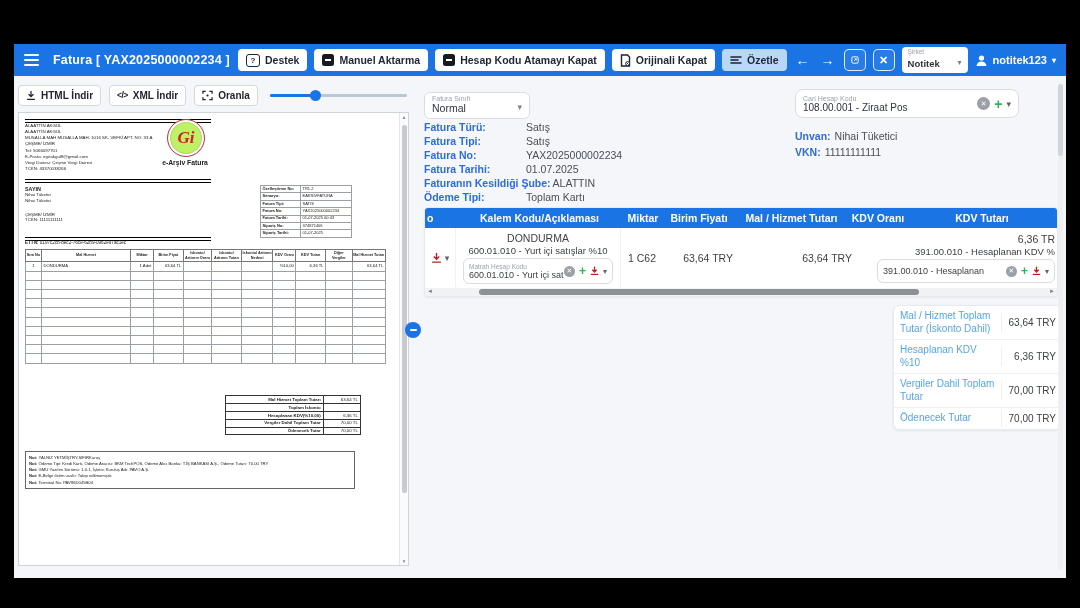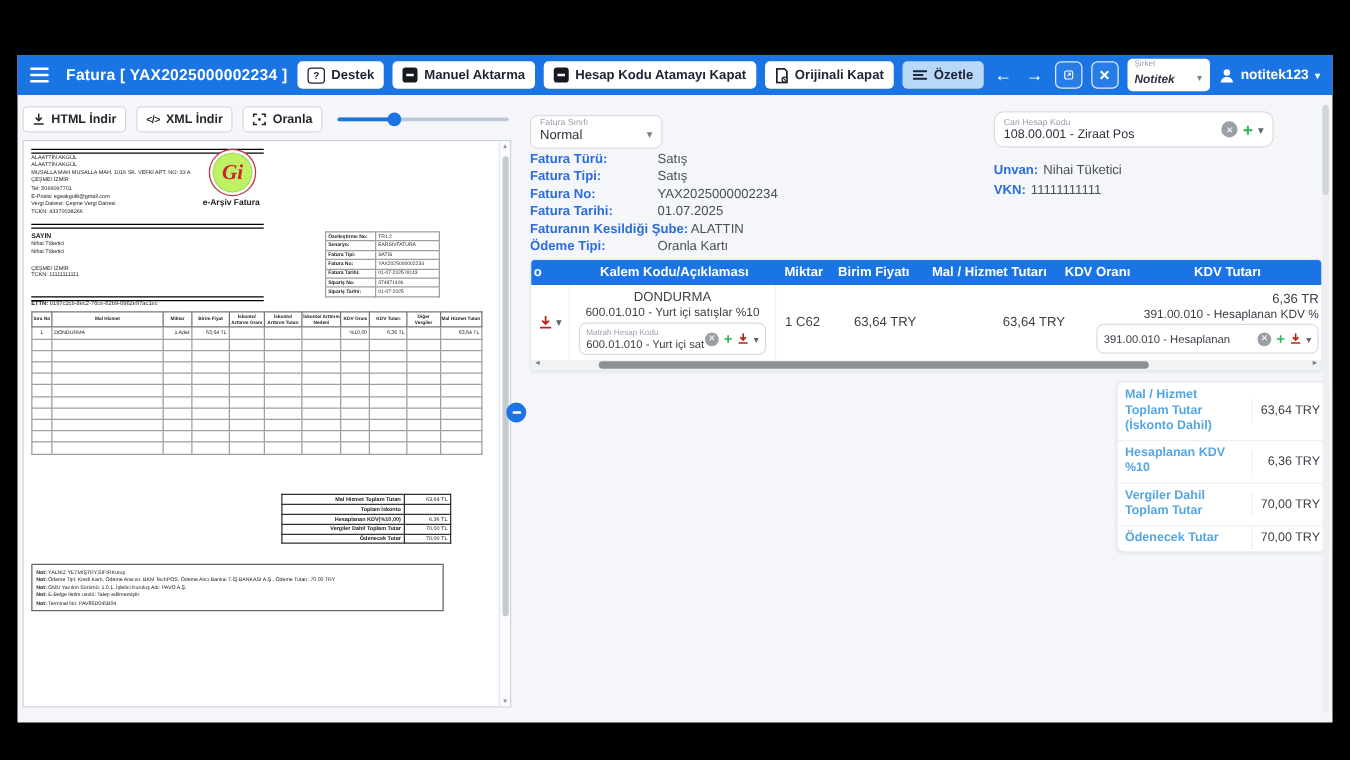--- a/index.html
+++ b/index.html
@@ -20,21 +20,21 @@
   .qicon{width:12px;height:11px;border:1.6px solid #1d2433;border-radius:3px;font-size:8px;font-weight:700;
          display:flex;align-items:center;justify-content:center;color:#1d2433;}
   .sqicon{width:12px;height:12px;background:#171a21;border-radius:2.5px;display:flex;align-items:center;justify-content:center;}
   .sqicon i{display:block;width:6px;height:2px;background:#fff;}
   .navarrow{color:#fff;font-size:14px;font-weight:700;background:none;border:none;cursor:pointer;padding:0 2px;}
   .boxbtn{width:22px;height:22px;border:1.5px solid rgba(255,255,255,.85);border-radius:5px;background:rgba(255,255,255,.06);
           color:#fff;display:flex;align-items:center;justify-content:center;font-size:11px;font-weight:700;cursor:pointer;}
   .com-select{width:66px;height:26px;background:#fff;border-radius:4px;padding:2px 6px;box-sizing:border-box;
               display:flex;align-items:center;cursor:pointer;position:relative;}
   .com-select .lbl{position:absolute;top:1px;left:6px;font-size:6.5px;color:#9aa1ac;}
-  .com-select .val{font-size:9.5px;color:#2f3340;margin-top:7px;font-weight:600;font-style:italic;}
+  .com-select .val{font-size:9.5px;color:#2f3340;margin-top:7px;font-weight:600;}
   .com-select .car{margin-left:auto;color:#7a818c;font-size:8px;margin-top:5px;}
   .userbox{display:flex;align-items:center;gap:5px;color:#fff;font-size:11px;font-weight:700;cursor:pointer;}
   .caret-w{font-size:8px;color:#fff;}
 
   
   #content{position:absolute;left:0;top:32px;width:1052px;height:502px;}
 
   
   #lp{position:absolute;left:0;top:0;width:399px;height:502px;}
   .lp-toolbar{position:absolute;left:4px;top:8px;right:0;height:22px;display:flex;align-items:center;gap:8px;}
@@ -138,21 +138,21 @@
   .kinput .val{font-size:9px;color:#3b3f46;white-space:nowrap;overflow:hidden;}
   .hscroll{height:8px;background:#f1f2f4;border-radius:0 0 3px 3px;position:relative;}
   .hscroll .thumb{position:absolute;left:54px;top:1px;width:440px;height:6px;background:#8d9196;border-radius:3px;}
   .hscroll .ar{position:absolute;top:-1px;font-size:6px;color:#7a818c;line-height:9px;}
   .hscroll .al{left:2px;} .hscroll .arr{right:2px;}
 
   .totals{position:absolute;left:480px;top:229px;width:167px;background:#fff;border:1px solid #e6e9ee;border-radius:6px;
           box-shadow:0 1px 3px rgba(20,30,50,.07);overflow:hidden;}
   .trow2{display:flex;align-items:center;border-bottom:1px solid #eef0f3;}
   .trow2:last-child{border-bottom:none;}
-  .trow2 .tl{flex:1;padding:4px 6px;font-size:10px;font-weight:700;color:#54a6e3;line-height:1.25;}
+  .trow2 .tl{flex:1;padding:4px 6px;font-size:10px;font-weight:400;color:#54a6e3;line-height:1.25;}
   .trow2 .tv{width:52px;padding:4px 5px 4px 2px;font-size:10px;color:#3b3f46;text-align:right;border-left:1px solid #eef0f3;white-space:nowrap;}
 
   .rpscroll{position:absolute;right:3px;top:8px;width:5px;height:486px;background:#edeff2;border-radius:3px;}
   .rpscroll .thumb{position:absolute;top:0;left:0;width:5px;height:72px;background:#d2d6db;border-radius:3px;}
 
   svg{display:block;}
 </style>
 </head>
 <body>
 
@@ -551,21 +551,21 @@
       <div class="inforow" style="top:86px">
             <span class="il">Fatura Tarihi:</span>
             <span class="iv">01.07.2025</span>
           </div>
       <div class="inforow" style="top:100px">
             <span class="il">Faturanın Kesildiği Şube:</span>
             <span class="iv">ALATTIN</span>
           </div>
       <div class="inforow" style="top:114px">
             <span class="il">Ödeme Tipi:</span>
-            <span class="iv">Oranla Kartı</span>
+            <span class="iv">Toplam Kartı</span>
           </div>
 
       <div class="kv" style="top:54px">
             <span class="il">Unvan:</span>
             <span class="iv">Nihai Tüketici</span>
           </div>
       <div class="kv" style="top:70px">
             <span class="il">VKN:</span>
             <span class="iv">11111111111</span>
           </div>

